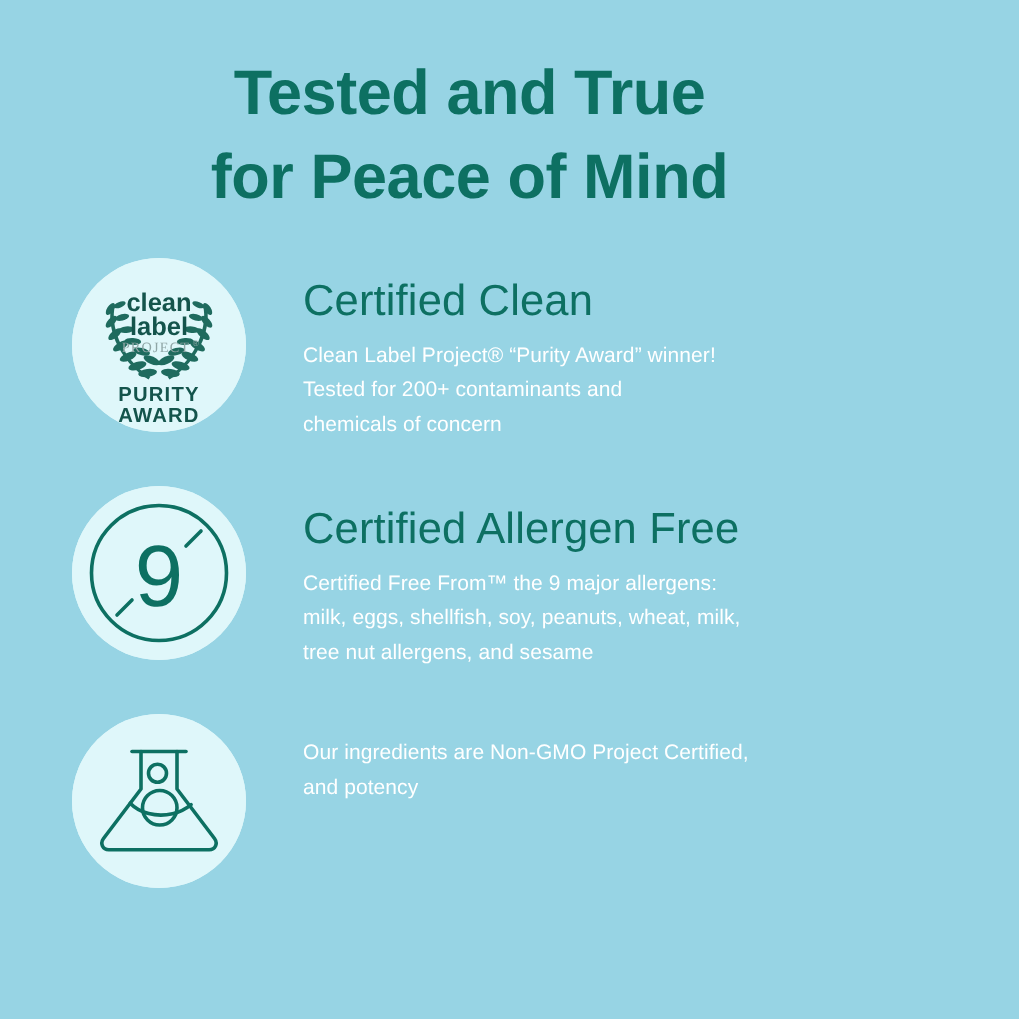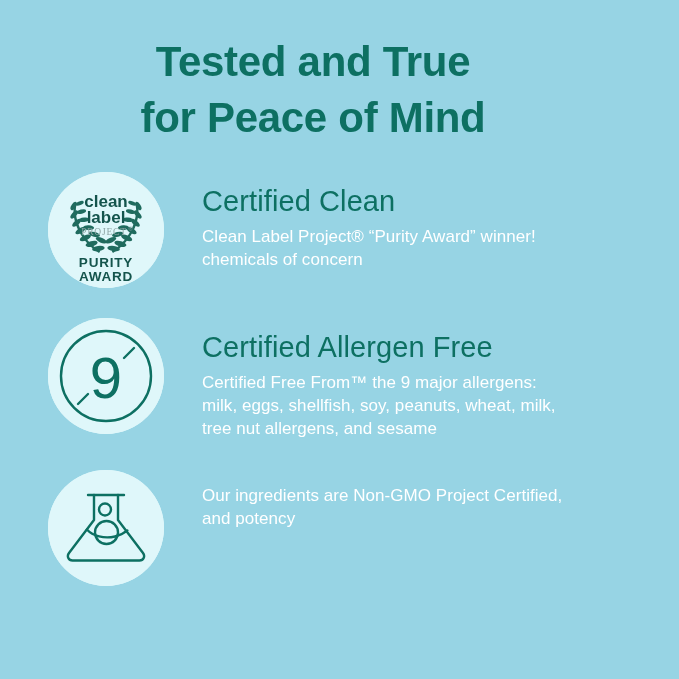--- a/index.html
+++ b/index.html
@@ -65,21 +65,21 @@
   .feature-title {
     color: #0d7062;
     font-size: 29px;
     font-weight: 400;
     line-height: 30px;
     margin: 0 0 9px 0;
     letter-spacing: 0.1px;
   }
   .feature-desc {
     color: #ffffff;
-    font-size: 17px;
+    font-size: 14px;
     line-height: 23px;
     margin: 0;
     letter-spacing: 0.05px;
   }
   .feature-desc .ln { display: block; }
 
   
   .circle-badge {
     width: 116px;
     height: 116px;
@@ -148,20 +148,21 @@
             <text x="80.5" y="58.5" fill="#8fa6a6" font-family="Liberation Sans, sans-serif" font-size="5.5">®</text>
             <text x="58" y="95" text-anchor="middle" fill="#14544c" font-family="Liberation Sans, sans-serif" font-size="13.5" font-weight="700" letter-spacing="0.8">PURITY</text>
             <text x="58" y="109" text-anchor="middle" fill="#14544c" font-family="Liberation Sans, sans-serif" font-size="13.5" font-weight="700" letter-spacing="0.8">AWARD</text>
           </svg>
         </div>
       </div>
       <div class="text-col">
         <h3 class="feature-title">Certified Clean</h3>
         <p class="feature-desc">
           <span class="ln">Clean Label Project® “Purity Award” winner!</span>
+          <span class="ln">Tested for 200+ contaminants and</span>
           <span class="ln">chemicals of concern</span>
         </p>
       </div>
     </div>
 
     <div class="feature-row">
       <div class="icon-col">
         <div class="circle-badge">
           <svg class="icon-svg" width="116" height="116" viewBox="0 0 116 116" xmlns="http://www.w3.org/2000/svg">
             <circle cx="58" cy="58" r="58" fill="#dff7fa"></circle>

